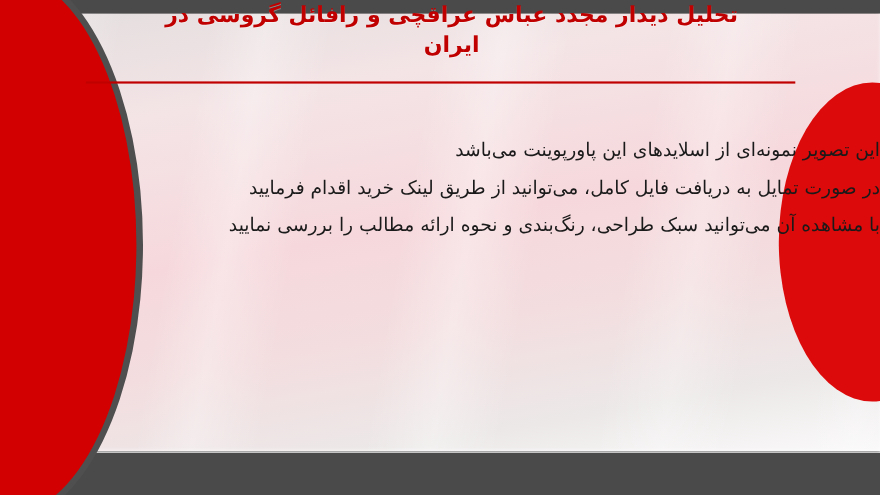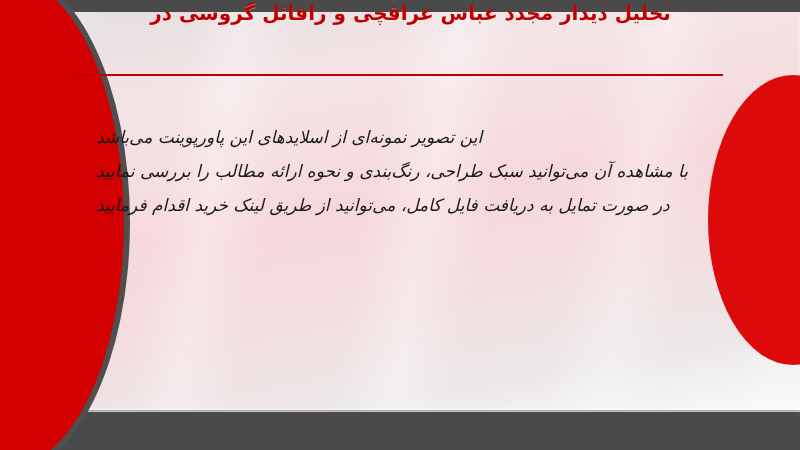--- a/index.html
+++ b/index.html
@@ -124,22 +124,21 @@
     width: 645px;
     height: 2px;
     background: #c00000;
   }
 
   .body-block {
     position: absolute;
     top: 108px;
     right: 0;
     width: 704px;
-    text-align: left;
-    font-style: italic;
+    text-align: right;
   }
 
   .body-line {
     color: #1a1a1a;
     font-size: 17px;
     font-weight: normal;
     line-height: 34px;
     white-space: nowrap;
   }
 </style>
@@ -155,24 +154,25 @@
 
   <div class="panel-edge"></div>
 
   <div class="lens-left"></div>
   <div class="lens-right"></div>
 
   <div class="content">
 
     <div class="title-block">
       <div class="title-line">تحلیل دیدار مجدد عباس عراقچی و رافائل گروسی در</div>
+      <div class="title-line">ایران</div>
     </div>
 
     <div class="title-rule"></div>
 
     <div class="body-block">
       <div class="body-line">این تصویر نمونه‌ای از اسلایدهای این پاورپوینت می‌باشد</div>
+      <div class="body-line">در صورت تمایل به دریافت فایل کامل، می‌توانید از طریق لینک خرید اقدام فرمایید</div>
       <div class="body-line">با مشاهده آن می‌توانید سبک طراحی، رنگ‌بندی و نحوه ارائه مطالب را بررسی نمایید</div>
-      <div class="body-line">در صورت تمایل به دریافت فایل کامل، می‌توانید از طریق لینک خرید اقدام فرمایید</div>
     </div>
 
   </div>
 </div>
 
 </body></html>

